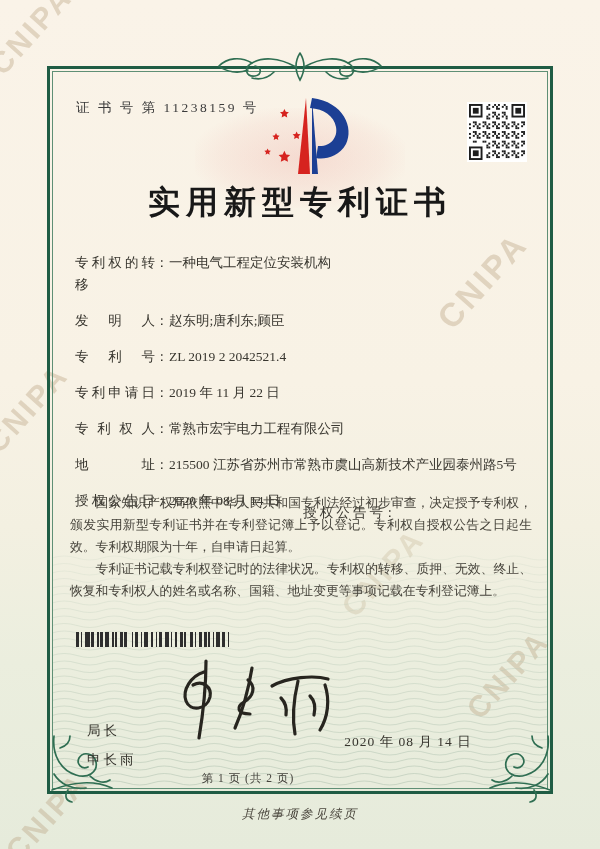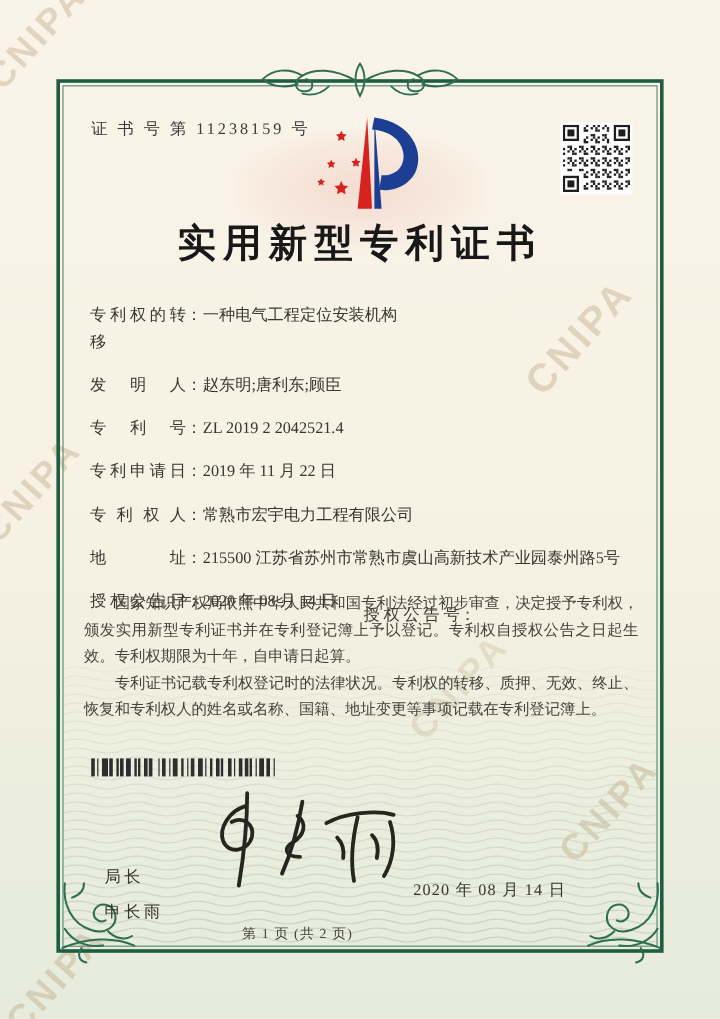--- a/index.html
+++ b/index.html
@@ -534,15 +534,16 @@
         <path d="M121,44 C125,48 127,54 126,61"></path>
         <path d="M150,42 C154,46 156,52 154,61"></path>
         <path d="M165,31 C170,46 168,63 160,76"></path>
       </g>
     </svg>
 
     <div class="issue-date">2020 年 08 月 14 日</div>
 
     <div class="page-footer">第 1 页 (共 2 页)</div>
 
+    <div class="cont-note">其他事项参见续页</div>
 
   </div>
 </div>
 
 </body></html>

